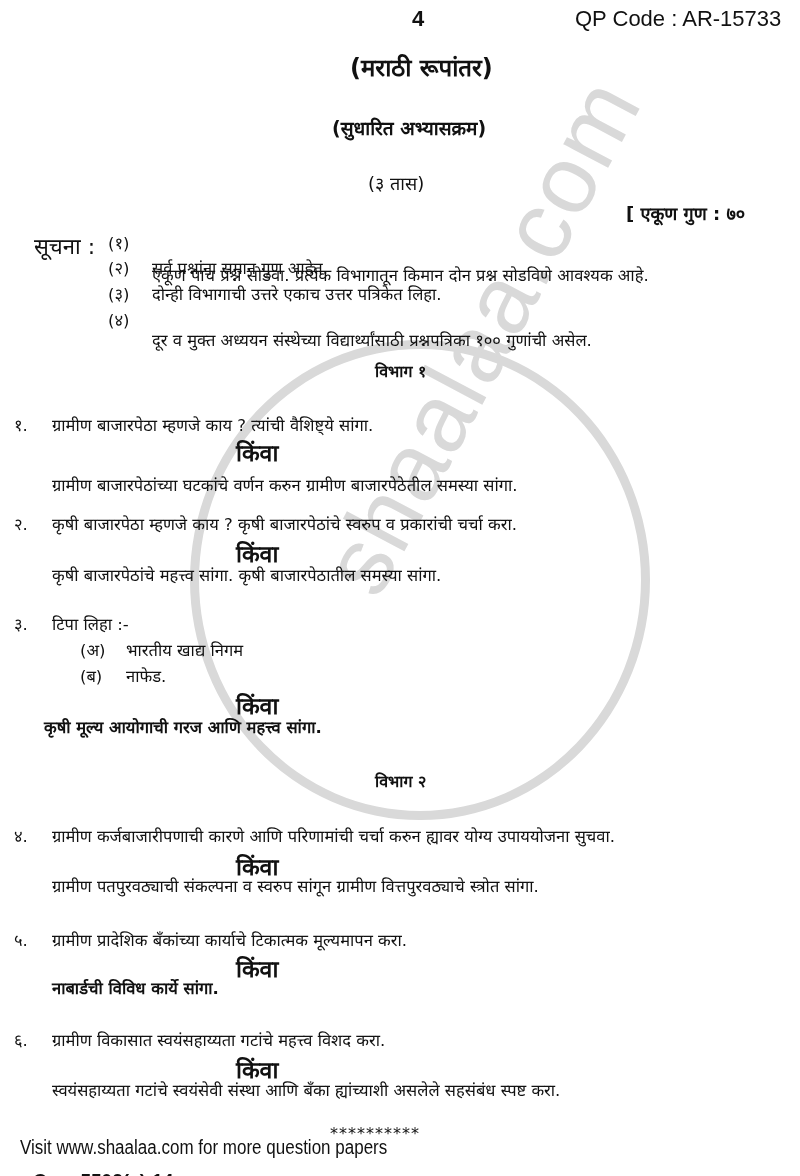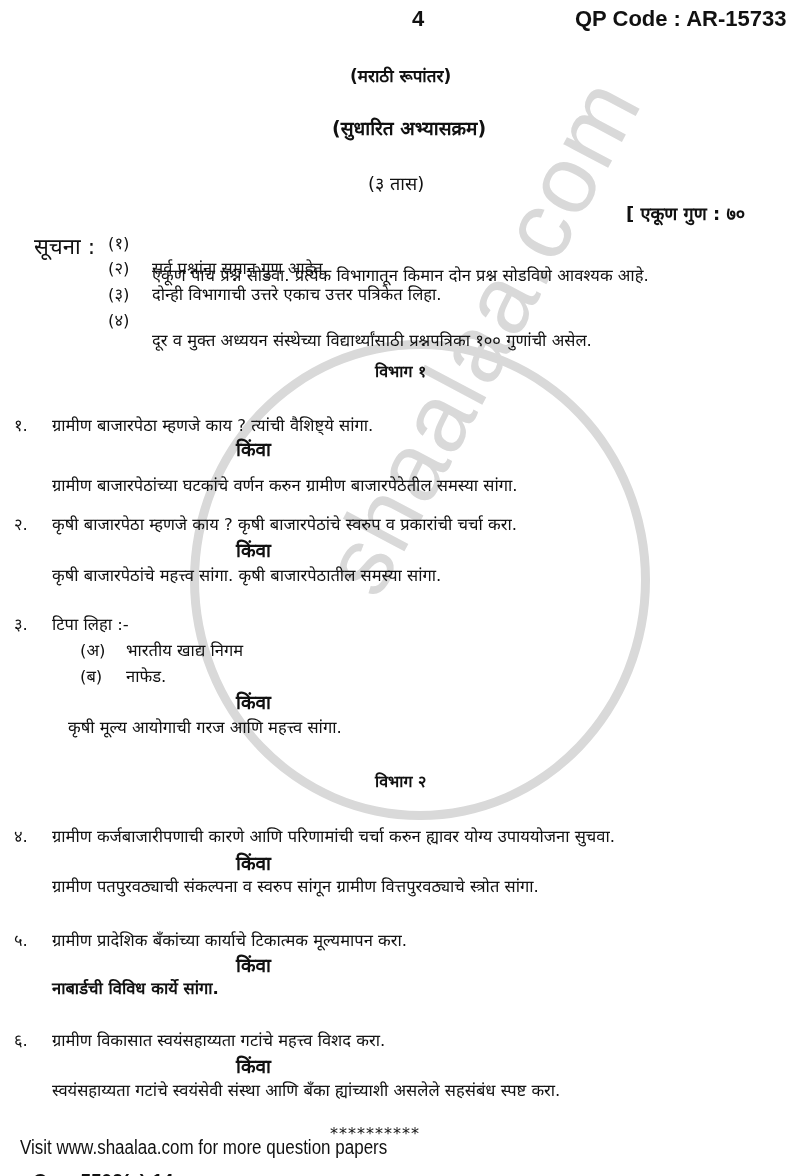--- a/index.html
+++ b/index.html
@@ -2,30 +2,30 @@
 <html><head>
 <meta charset="utf-8">
 <style>
   html, body { margin: 0; padding: 0; }
   body {
     width: 800px; height: 1176px; background: #ffffff; position: relative; overflow: hidden;
     font-family: "DejaVu Sans", sans-serif; color: #111;
   }
   .abs { position: absolute; white-space: nowrap; }
   .page-num { left: 412px; top: 6px; font-family: "Liberation Sans", sans-serif; font-weight: bold; font-size: 22px; }
-  .qp-code { left: 575px; top: 6px; font-family: "Liberation Sans", sans-serif; font-weight: bold; font-size: 22px; }
-  .title1 { left: 350px; top: 64px; font-weight: bold; font-size: 17px; }
+  .qp-code { left: 575px; top: 6px; font-family: "Liberation Sans", sans-serif; font-weight: normal; font-size: 22px; }
+  .title1 { left: 350px; top: 50px; font-weight: bold; font-size: 24px; }
   .title2 { left: 332px; top: 115px; font-weight: bold; font-size: 19px; }
   .duration { left: 368px; top: 171px; font-size: 18px; }
   .marks { left: 626px; top: 171px; font-size: 18px; font-weight: bold; margin-top: 30px; }
   .instr-label { left: 34px; top: 230px; font-weight: normal; font-size: 22px; }
   .instr { font-size: 16.5px; }
   .section-title { font-weight: bold; font-size: 16px; }
   .q { font-size: 16.5px; }
-  .kimva { font-weight: bold; font-size: 19px; }
+  .kimva { font-weight: bold; font-size: 23px; }
   .watermark-circle {
     position: absolute; left: 190px; top: 340px; width: 460px; height: 480px;
     border: 9px solid #d9d9d9; border-radius: 50%; box-sizing: border-box;
   }
   .watermark-text {
     position: absolute; left: 300px; top: 560px; font-family: "Liberation Sans", sans-serif;
     font-size: 96px; color: #d9d9d9; transform: rotate(-62deg); transform-origin: left top;
     letter-spacing: 2px;
   }
   .stars { left: 330px; top: 1124px; font-size: 16px; letter-spacing: 1px; }
@@ -68,21 +68,21 @@
 <div class="abs kimva" style="left:236px; top:537px;">किंवा</div>
 <div class="abs q" style="left:52px; top:563px;">कृषी बाजारपेठांचे महत्त्व सांगा. कृषी बाजारपेठातील समस्या सांगा.</div>
 
 <div class="abs q" style="left:14px; top:612px;">३.</div>
 <div class="abs q" style="left:52px; top:612px;">टिपा लिहा :-</div>
 <div class="abs q" style="left:80px; top:638px;">(अ)</div>
 <div class="abs q" style="left:126px; top:638px;">भारतीय खाद्य निगम</div>
 <div class="abs q" style="left:80px; top:664px;">(ब)</div>
 <div class="abs q" style="left:126px; top:664px;">नाफेड.</div>
 <div class="abs kimva" style="left:236px; top:689px;">किंवा</div>
-<div class="abs q" style="left:68px; top:715px;">कृषी मूल्य आयोगाची गरज आणि महत्त्व सांगा.</div>
+<div class="abs q" style="left:44px; top:715px;font-weight:bold;">कृषी मूल्य आयोगाची गरज आणि महत्त्व सांगा.</div>
 
 <div class="abs section-title" style="left:375px; top:770px;">विभाग २</div>
 
 <div class="abs q" style="left:14px; top:824px;">४.</div>
 <div class="abs q" style="left:52px; top:824px;">ग्रामीण कर्जबाजारीपणाची कारणे आणि परिणामांची चर्चा करुन ह्यावर योग्य उपाययोजना सुचवा.</div>
 <div class="abs kimva" style="left:236px; top:850px;">किंवा</div>
 <div class="abs q" style="left:52px; top:874px;">ग्रामीण पतपुरवठ्याची संकल्पना व स्वरुप सांगून ग्रामीण वित्तपुरवठ्याचे स्त्रोत सांगा.</div>
 
 <div class="abs q" style="left:14px; top:928px;">५.</div>
 <div class="abs q" style="left:52px; top:928px;">ग्रामीण प्रादेशिक बँकांच्या कार्याचे टिकात्मक मूल्यमापन करा.</div>

